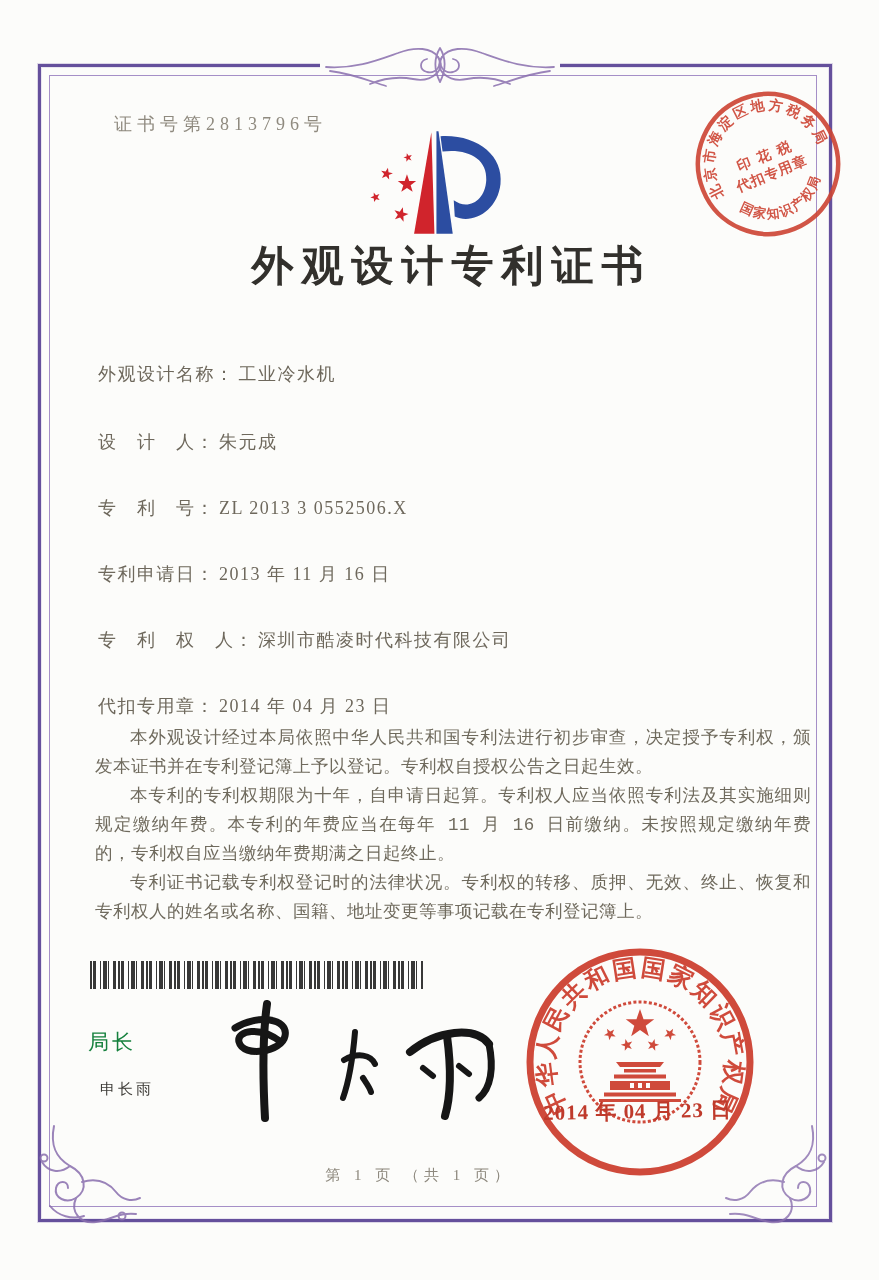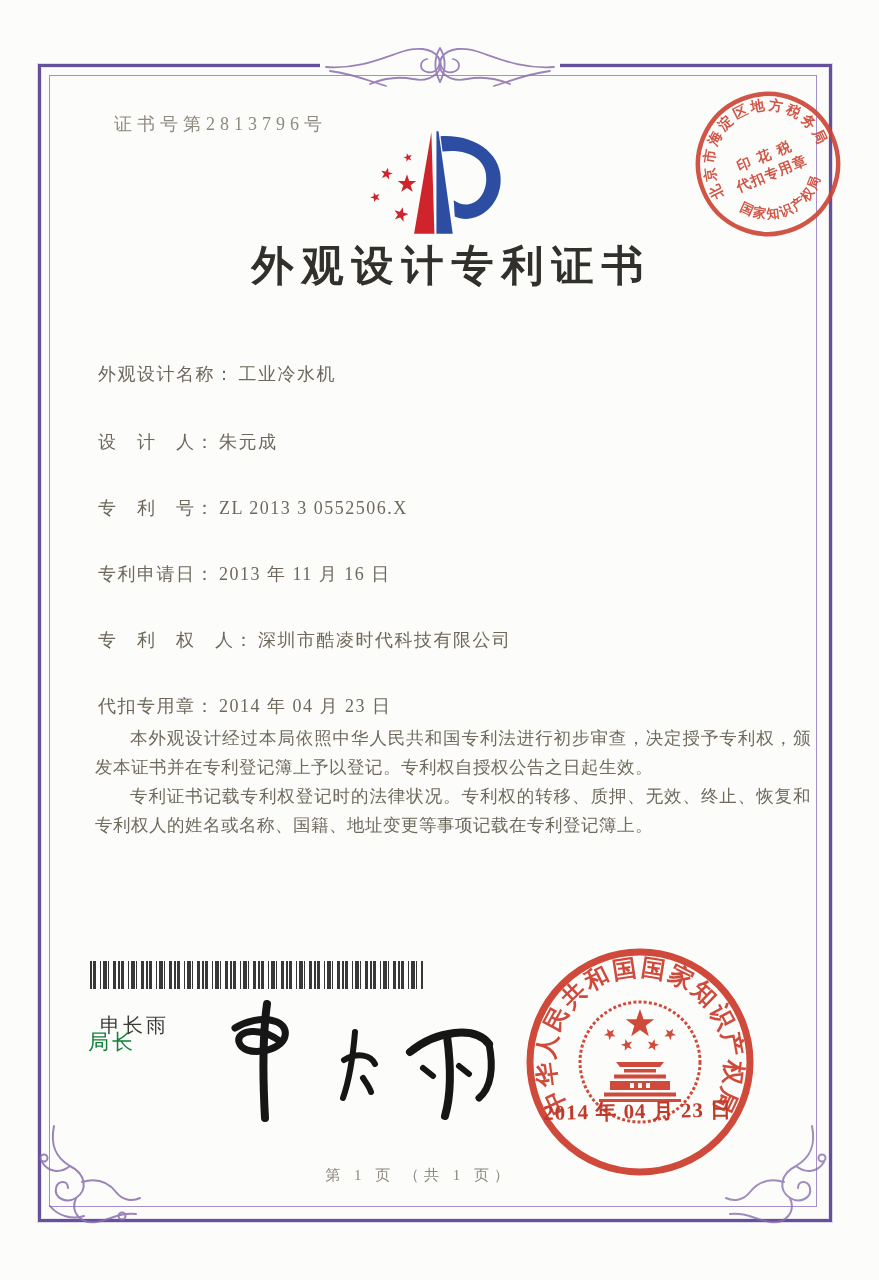--- a/index.html
+++ b/index.html
@@ -33,34 +33,35 @@
   .field-row{
     position:absolute;left:98px;font-size:18px;color:#6e685c;letter-spacing:1.5px;
     white-space:nowrap;
   }
   .field-row .lab{margin-right:4px;}
   
   .body-text{
     position:absolute;left:95px;top:724px;width:716px;
     font-size:17.5px;line-height:29px;color:#6f6a5d;text-align:justify;
     letter-spacing:0.5px;
+    font-family:Liberation Mono, monospace;
   }
   .body-text p{margin:0;text-indent:2em;}
   
   .barcode{
     position:absolute;left:90px;top:961px;width:333px;height:28px;
     background:repeating-linear-gradient(90deg,
       #1d1d1d 0 2px,#fff 2px 3px,#1d1d1d 3px 6px,#fff 6px 10px,
       #1d1d1d 10px 11px,#fff 11px 13px,#1d1d1d 13px 17px,#fff 17px 18px,
       #1d1d1d 18px 19px,#fff 19px 23px,#1d1d1d 23px 26px,#fff 26px 28px);
     opacity:.88;
   }
   
   .sig-title{position:absolute;left:88px;top:1028px;font-size:21px;color:#15803d;letter-spacing:3px;}
-  .sig-name {position:absolute;left:100px;top:1012px;font-size:20px;color:#3e3c38;letter-spacing:3px;}
+  .sig-name {position:absolute;left:100px;top:1080px;font-size:15px;color:#3e3c38;letter-spacing:3px;}
   .sig-hand{position:absolute;left:195px;top:998px;}
   
   .big-seal{position:absolute;left:518px;top:940px;opacity:.92;}
   .seal-date{
     position:absolute;left:543px;top:1097px;width:220px;
     font-size:21px;font-weight:bold;color:#bf3a2b;letter-spacing:1px;
     transform:rotate(-1deg);white-space:nowrap;
   }
   .tax-stamp{position:absolute;left:690px;top:86px;transform:rotate(-22deg);opacity:.9;}
   
@@ -147,20 +148,21 @@
 </div>
 <div class="field-row" style="top:628px">
   <span class="lab">专　利　权　人：</span><span class="val">深圳市酷凌时代科技有限公司</span>
 </div>
 <div class="field-row" style="top:694px">
   <span class="lab">代扣专用章：</span><span class="val">2014 年 04 月 23 日</span>
 </div>
 
 <div class="body-text">
   <p>本外观设计经过本局依照中华人民共和国专利法进行初步审查，决定授予专利权，颁发本证书并在专利登记簿上予以登记。专利权自授权公告之日起生效。</p>
+  <p>本专利的专利权期限为十年，自申请日起算。专利权人应当依照专利法及其实施细则规定缴纳年费。本专利的年费应当在每年 11 月 16 日前缴纳。未按照规定缴纳年费的，专利权自应当缴纳年费期满之日起终止。</p>
   <p>专利证书记载专利权登记时的法律状况。专利权的转移、质押、无效、终止、恢复和专利权人的姓名或名称、国籍、地址变更等事项记载在专利登记簿上。</p>
 </div>
 
 <div class="barcode"></div>
 
 <div class="sig-title">局长</div>
 <div class="sig-name">申长雨</div>
 <svg class="sig-hand" width="310" height="125" viewBox="0 0 310 125">
   <g stroke="#161616" fill="none" stroke-linecap="round" stroke-linejoin="round">
     <path d="M72,6 C67,42 68,84 70,120" stroke-width="8"></path>

